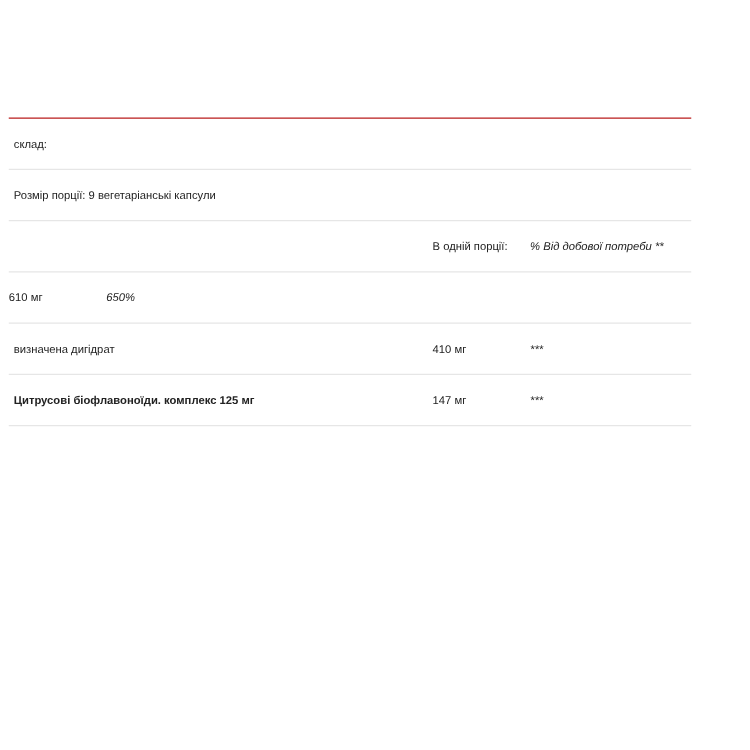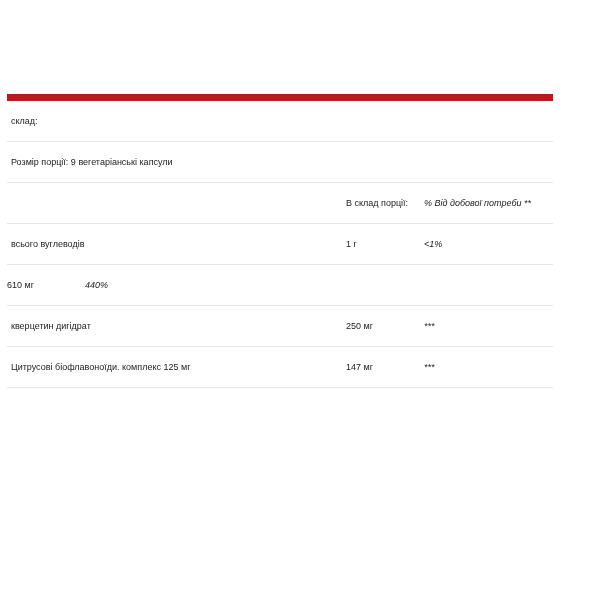--- a/index.html
+++ b/index.html
@@ -13,21 +13,21 @@
     body {
       font-family: "Liberation Sans", sans-serif;
       color: #222222;
       font-size: 9px;
     }
     .table {
       position: absolute;
       left: 7px;
       top: 94px;
       width: 546px;
-      border-top: 7px solid #b91c1c;
+      border-top: 1px solid #b91c1c;
     }
     .row {
       display: flex;
       align-items: center;
       height: 40px;
       border-bottom: 1px solid #e6e6e6;
       box-sizing: content-box;
     }
     .cell {
       white-space: nowrap;
@@ -42,58 +42,53 @@
       flex: 0 0 78px;
     }
     .c-dv {
       flex: 1 1 auto;
       font-style: italic;
     }
     .full {
       padding-left: 4px;
     }
     .bold {
-      font-weight: normal;
+      font-weight: bold;
     }
     .row.header .cell { }
   </style>
 </head>
 <body>
 
 <div class="table">
 
   <div class="row">
     <span class="cell full">склад:</span>
   </div>
 
   <div class="row">
     <span class="cell full">Розмір порції: 9 вегетаріанські капсули</span>
   </div>
 
 
   <div class="row header">
     <span class="cell c-name"></span>
-    <span class="cell c-amount">В склад порції:</span>
+    <span class="cell c-amount">В одній порції:</span>
     <span class="cell c-dv">% Від добової потреби **</span>
   </div>
 
+
   <div class="row">
-    <span class="cell c-name">всього вуглеводів</span>
-    <span class="cell c-amount">1 г</span>
-    <span class="cell c-dv">&lt;1%</span>
+    <span class="cell c-amount">610 мг</span>
+    <span class="cell c-dv">650%</span>
   </div>
 
   <div class="row">
-    <span class="cell c-amount">610 мг</span>
-    <span class="cell c-dv">440%</span>
-  </div>
-
-  <div class="row">
-    <span class="cell c-name">кверцетин дигідрат</span>
-    <span class="cell c-amount">250 мг</span>
+    <span class="cell c-name">визначена дигідрат</span>
+    <span class="cell c-amount">410 мг</span>
     <span class="cell c-dv">***</span>
   </div>
 
   <div class="row">
     <span class="cell c-name bold">Цитрусові біофлавоноїди. комплекс 125 мг</span>
     <span class="cell c-amount">147 мг</span>
     <span class="cell c-dv">***</span>
   </div>
 
 

